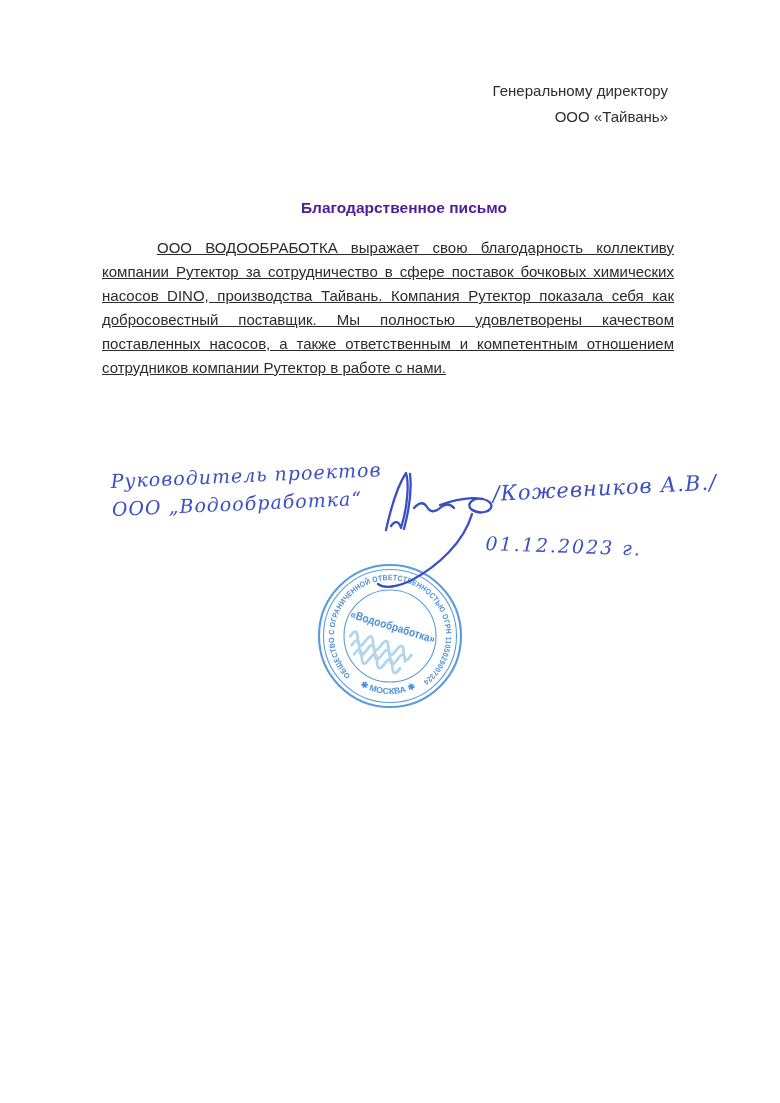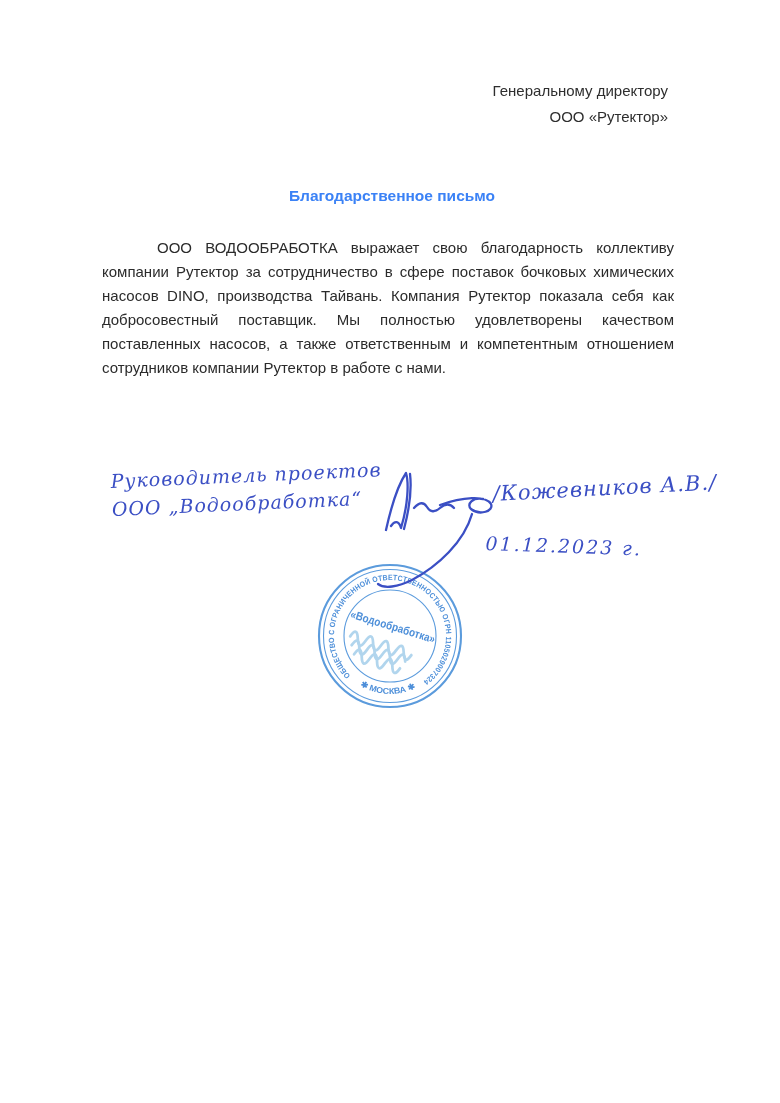--- a/index.html
+++ b/index.html
@@ -19,36 +19,37 @@
     text-align: right;
     font-size: 15px;
     line-height: 26px;
     color: #2e2e2e;
   }
   .title {
     position: absolute;
     top: 183px;
     left: 102px;
     width: 572px;
-    margin: 4px;
+    margin: 16px;
     text-align: center;
     font-size: 15.5px;
     font-weight: bold;
-    color: #3b82f6;
+    color: #4c1d95;
   }
   .body-par {
     position: absolute;
     left: 102px;
     width: 572px;
     margin: 0;
     font-size: 15px;
     line-height: 24px;
     text-align: justify;
     text-indent: 55px;
     color: #2b2b2b;
+    text-decoration: underline;
   }
   .par-1 { top: 236px; }
   .par-2 { top: 394px; }
 
   
   .hw {
     position: absolute;
     font-family: "DejaVu Serif", serif;
     font-style: italic;
     color: #3b4fc4;
@@ -136,21 +137,21 @@
     stroke-linecap: round;
   }
 </style>
 </head>
 <body>
 
 <div class="page">
 
   <div class="recipient">
     <div>Генеральному директору</div>
-    <div>ООО «Рутектор»</div>
+    <div>ООО «Тайвань»</div>
   </div>
 
   <h1 class="title">Благодарственное письмо</h1>
 
   <p class="body-par par-1">ООО ВОДООБРАБОТКА выражает свою благодарность коллективу компании Рутектор за сотрудничество в сфере поставок бочковых химических насосов DINO, производства Тайвань.  Компания Рутектор показала себя как добросовестный поставщик. Мы полностью удовлетворены качеством поставленных насосов, а также ответственным и компетентным отношением сотрудников компании Рутектор в работе с нами.</p>
 
   <div class="hw hw-position">
     <div>Руководитель проектов</div>
     <div>ООО „Водообработка“</div>
   </div>

